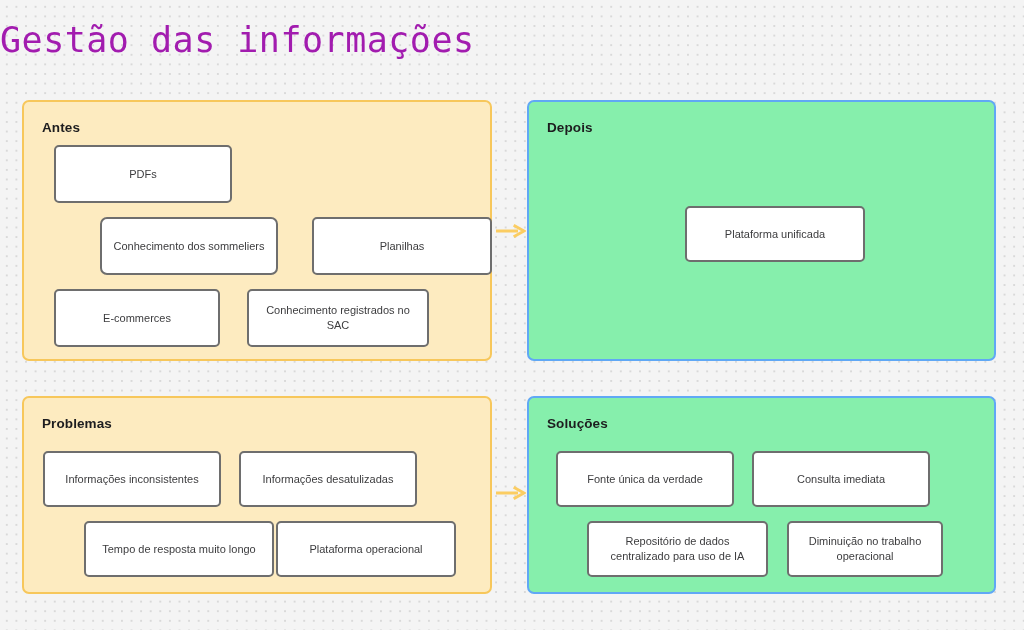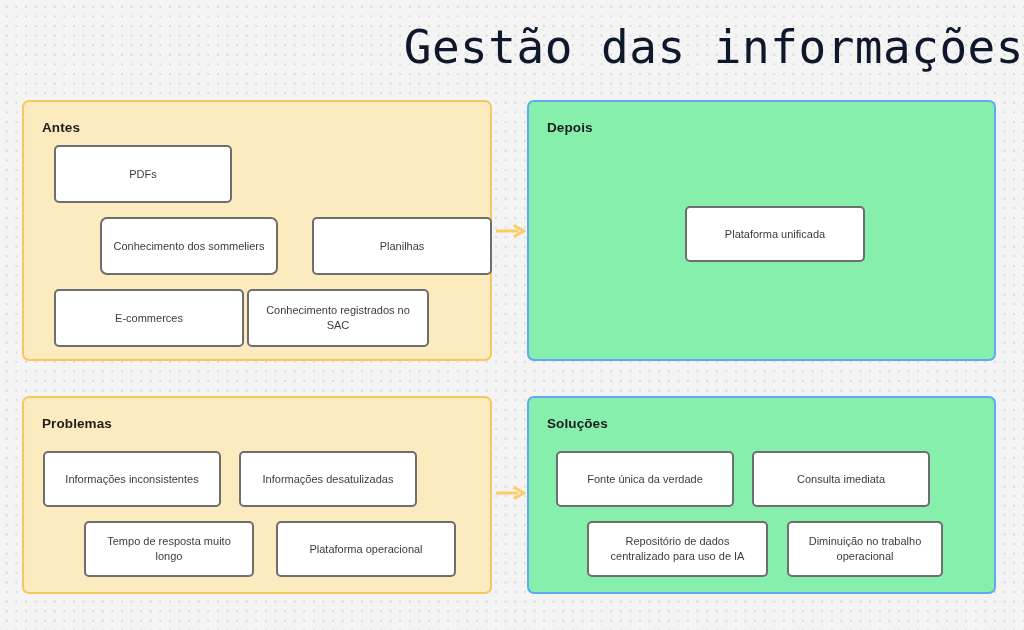--- a/index.html
+++ b/index.html
@@ -25,26 +25,26 @@
     width: 1024px;
     height: 630px;
   }
 
   
   .page-title {
     position: absolute;
     left: 0;
     top: 20px;
     width: 1024px;
-    text-align: right;
+    text-align: left;
     font-family: "DejaVu Sans Mono", "Liberation Mono", monospace;
-    font-size: 46px;
+    font-size: 35px;
     font-weight: 400;
     letter-spacing: 0.5px;
-    color: #0f172a;
+    color: #a21caf;
     white-space: nowrap;
   }
 
   
   .panel {
     position: absolute;
     box-sizing: border-box;
     border-radius: 7px;
     border-style: solid;
     border-width: 2px;
@@ -111,21 +111,21 @@
     <div class="node-layer">
         <div class="node" style="left: 30px; top: 43px; width: 178px; height: 58px;">
           <span>PDFs</span>
         </div>
         <div class="node" style="left: 76px; top: 115px; width: 178px; height: 58px; border-radius: 7px;">
           <span>Conhecimento dos sommeliers</span>
         </div>
         <div class="node" style="left: 288px; top: 115px; width: 180px; height: 58px;">
           <span>Planilhas</span>
         </div>
-        <div class="node" style="left: 30px; top: 187px; width: 190px; height: 58px;">
+        <div class="node" style="left: 30px; top: 187px; width: 166px; height: 58px;">
           <span>E-commerces</span>
         </div>
         <div class="node" style="left: 223px; top: 187px; width: 182px; height: 58px;">
           <span>Conhecimento registrados no SAC</span>
         </div>
       </div>
   </div>
 
   <div class="panel panel-blue panel-pos-depois">
     <div class="panel-title">Depois</div>
@@ -138,21 +138,21 @@
 
   <div class="panel panel-yellow panel-pos-problemas">
     <div class="panel-title">Problemas</div>
     <div class="node-layer">
         <div class="node" style="left: 19px; top: 53px; width: 178px; height: 56px;">
           <span>Informações inconsistentes</span>
         </div>
         <div class="node" style="left: 215px; top: 53px; width: 178px; height: 56px;">
           <span>Informações desatulizadas</span>
         </div>
-        <div class="node" style="left: 60px; top: 123px; width: 170px; height: 56px;">
+        <div class="node" style="left: 60px; top: 123px; width: 190px; height: 56px;">
           <span>Tempo de resposta muito longo</span>
         </div>
         <div class="node" style="left: 252px; top: 123px; width: 180px; height: 56px;">
           <span>Plataforma operacional</span>
         </div>
       </div>
   </div>
 
   <div class="panel panel-blue panel-pos-solucoes">
     <div class="panel-title">Soluções</div>

